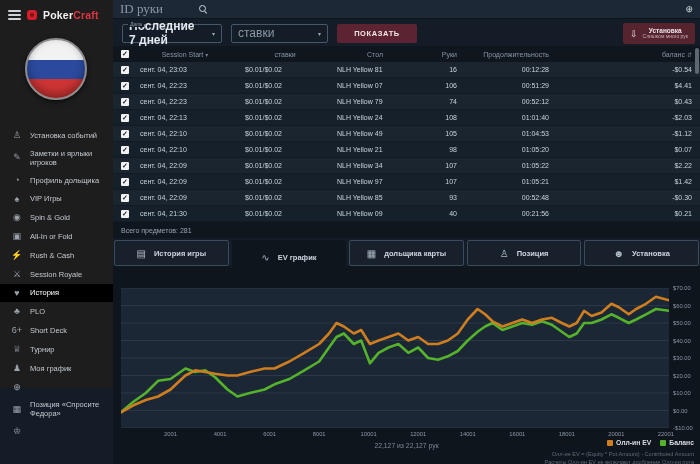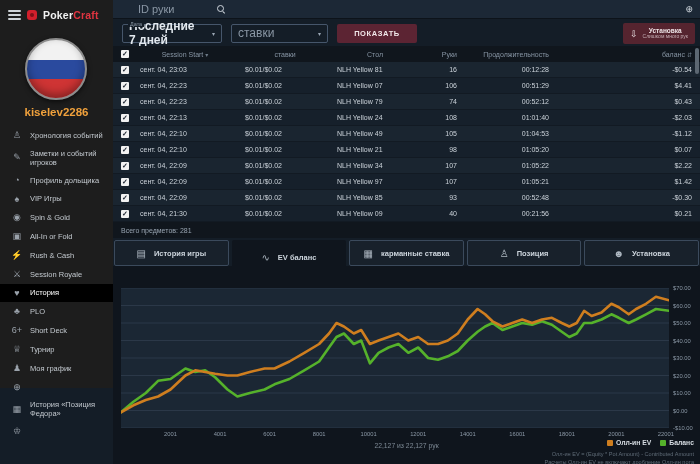--- a/index.html
+++ b/index.html
@@ -26,21 +26,21 @@
     font-size:7.5px;line-height:1.2;color:#c3c9cf;cursor:pointer;}
   .menu-item .mi{flex:none;width:12px;text-align:center;font-size:9px;color:#9aa2ab;}
   .menu-item.active{background:#000;color:#fff;}
   .menu-item .ml{max-width:82px;}
 
   
   .main{position:absolute;left:113px;top:0;width:587px;height:464px;}
   .topbar{position:absolute;top:0;left:0;width:587px;height:19px;background:#1c2836;
     border-bottom:1px solid #0d131a;display:flex;align-items:center;}
   .search-input{background:transparent;border:none;outline:none;color:#dfe5ea;
-    font-family:Liberation Sans, sans-serif;font-size:11px;width:78px;margin-left:23px;}
+    font-family:Liberation Serif, serif;font-size:13px;width:78px;margin-left:5px;}
   .search-input::placeholder{color:#8a97a5;}
   .mag{position:relative;width:10px;height:10px;margin-left:2px;cursor:pointer;}
   .mag::before{content:"";position:absolute;left:1px;top:1px;width:5px;height:5px;border:1.3px solid #cfd6dd;border-radius:50%;}
   .mag::after{content:"";position:absolute;left:7px;top:7px;width:3px;height:1.3px;background:#cfd6dd;transform:rotate(45deg);transform-origin:0 0;}
   .globe{margin-left:auto;margin-right:7px;font-size:9px;color:#cfd6dd;cursor:pointer;}
 
   .filterbar{position:absolute;top:20px;left:0;width:587px;height:26px;display:flex;align-items:center;gap:9px;padding-left:9px;}
   .select{position:relative;height:19px;border:1px solid #46566b;border-radius:2px;
     display:flex;align-items:center;justify-content:space-between;padding:0 6px;cursor:pointer;}
   .select .lbl{position:absolute;top:-4px;left:5px;background:#141d27;padding:0 2px;
@@ -112,30 +112,29 @@
     <div class="sb-top">
       <span class="burger">
           <i></i>
           <i></i>
           <i></i>
         </span>
       <span class="chip"></span>
       <span class="logo"><span class="w">Poker</span><span class="r">Craft</span></span>
     </div>
     <div class="avatar"></div>
-    <div class="username">kiselev2286</div>
     <div class="menu">
 
     <div class="menu-item">
           <span class="mi">♙</span>
-          <span class="ml">Хронология событий</span>
+          <span class="ml">Установка событий</span>
         </div>
         <div class="menu-item">
           <span class="mi">✎</span>
-          <span class="ml">Заметки и событий игроков</span>
+          <span class="ml">Заметки и ярлыки игроков</span>
         </div>
         <div class="menu-item">
           <span class="mi">◔</span>
           <span class="ml">Профиль дольщика</span>
         </div>
         <div class="menu-item">
           <span class="mi">♠</span>
           <span class="ml">VIP Игры</span>
         </div>
         <div class="menu-item">
@@ -172,21 +171,21 @@
         </div>
         <div class="menu-item">
           <span class="mi">♟</span>
           <span class="ml">Моя график</span>
         </div>
         <div class="menu-item">
           <span class="mi">⊕</span>
         </div>
         <div class="menu-item">
           <span class="mi">▦</span>
-          <span class="ml">История «Позиция Федора»</span>
+          <span class="ml">Позиция «Спросите Федора»</span>
         </div>
         <div class="menu-item">
           <span class="mi">♔</span>
         </div>
       </div>
   </div>
 
   <div class="main">
 
     <div class="topbar">
@@ -345,25 +344,25 @@
     </div>
 
     <div class="tabs">
 
     <div class="tab">
           <span class="tg">▤</span>
           <span>История игры</span>
         </div>
         <div class="tab active">
           <span class="tg">∿</span>
-          <span>EV баланс</span>
+          <span>EV график</span>
         </div>
         <div class="tab">
           <span class="tg">▦</span>
-          <span>карманные ставка</span>
+          <span>дольщика карты</span>
         </div>
         <div class="tab">
           <span class="tg">♙</span>
           <span>Позиция</span>
         </div>
         <div class="tab">
           <span class="tg">☻</span>
           <span>Установка</span>
         </div>
       </div>

